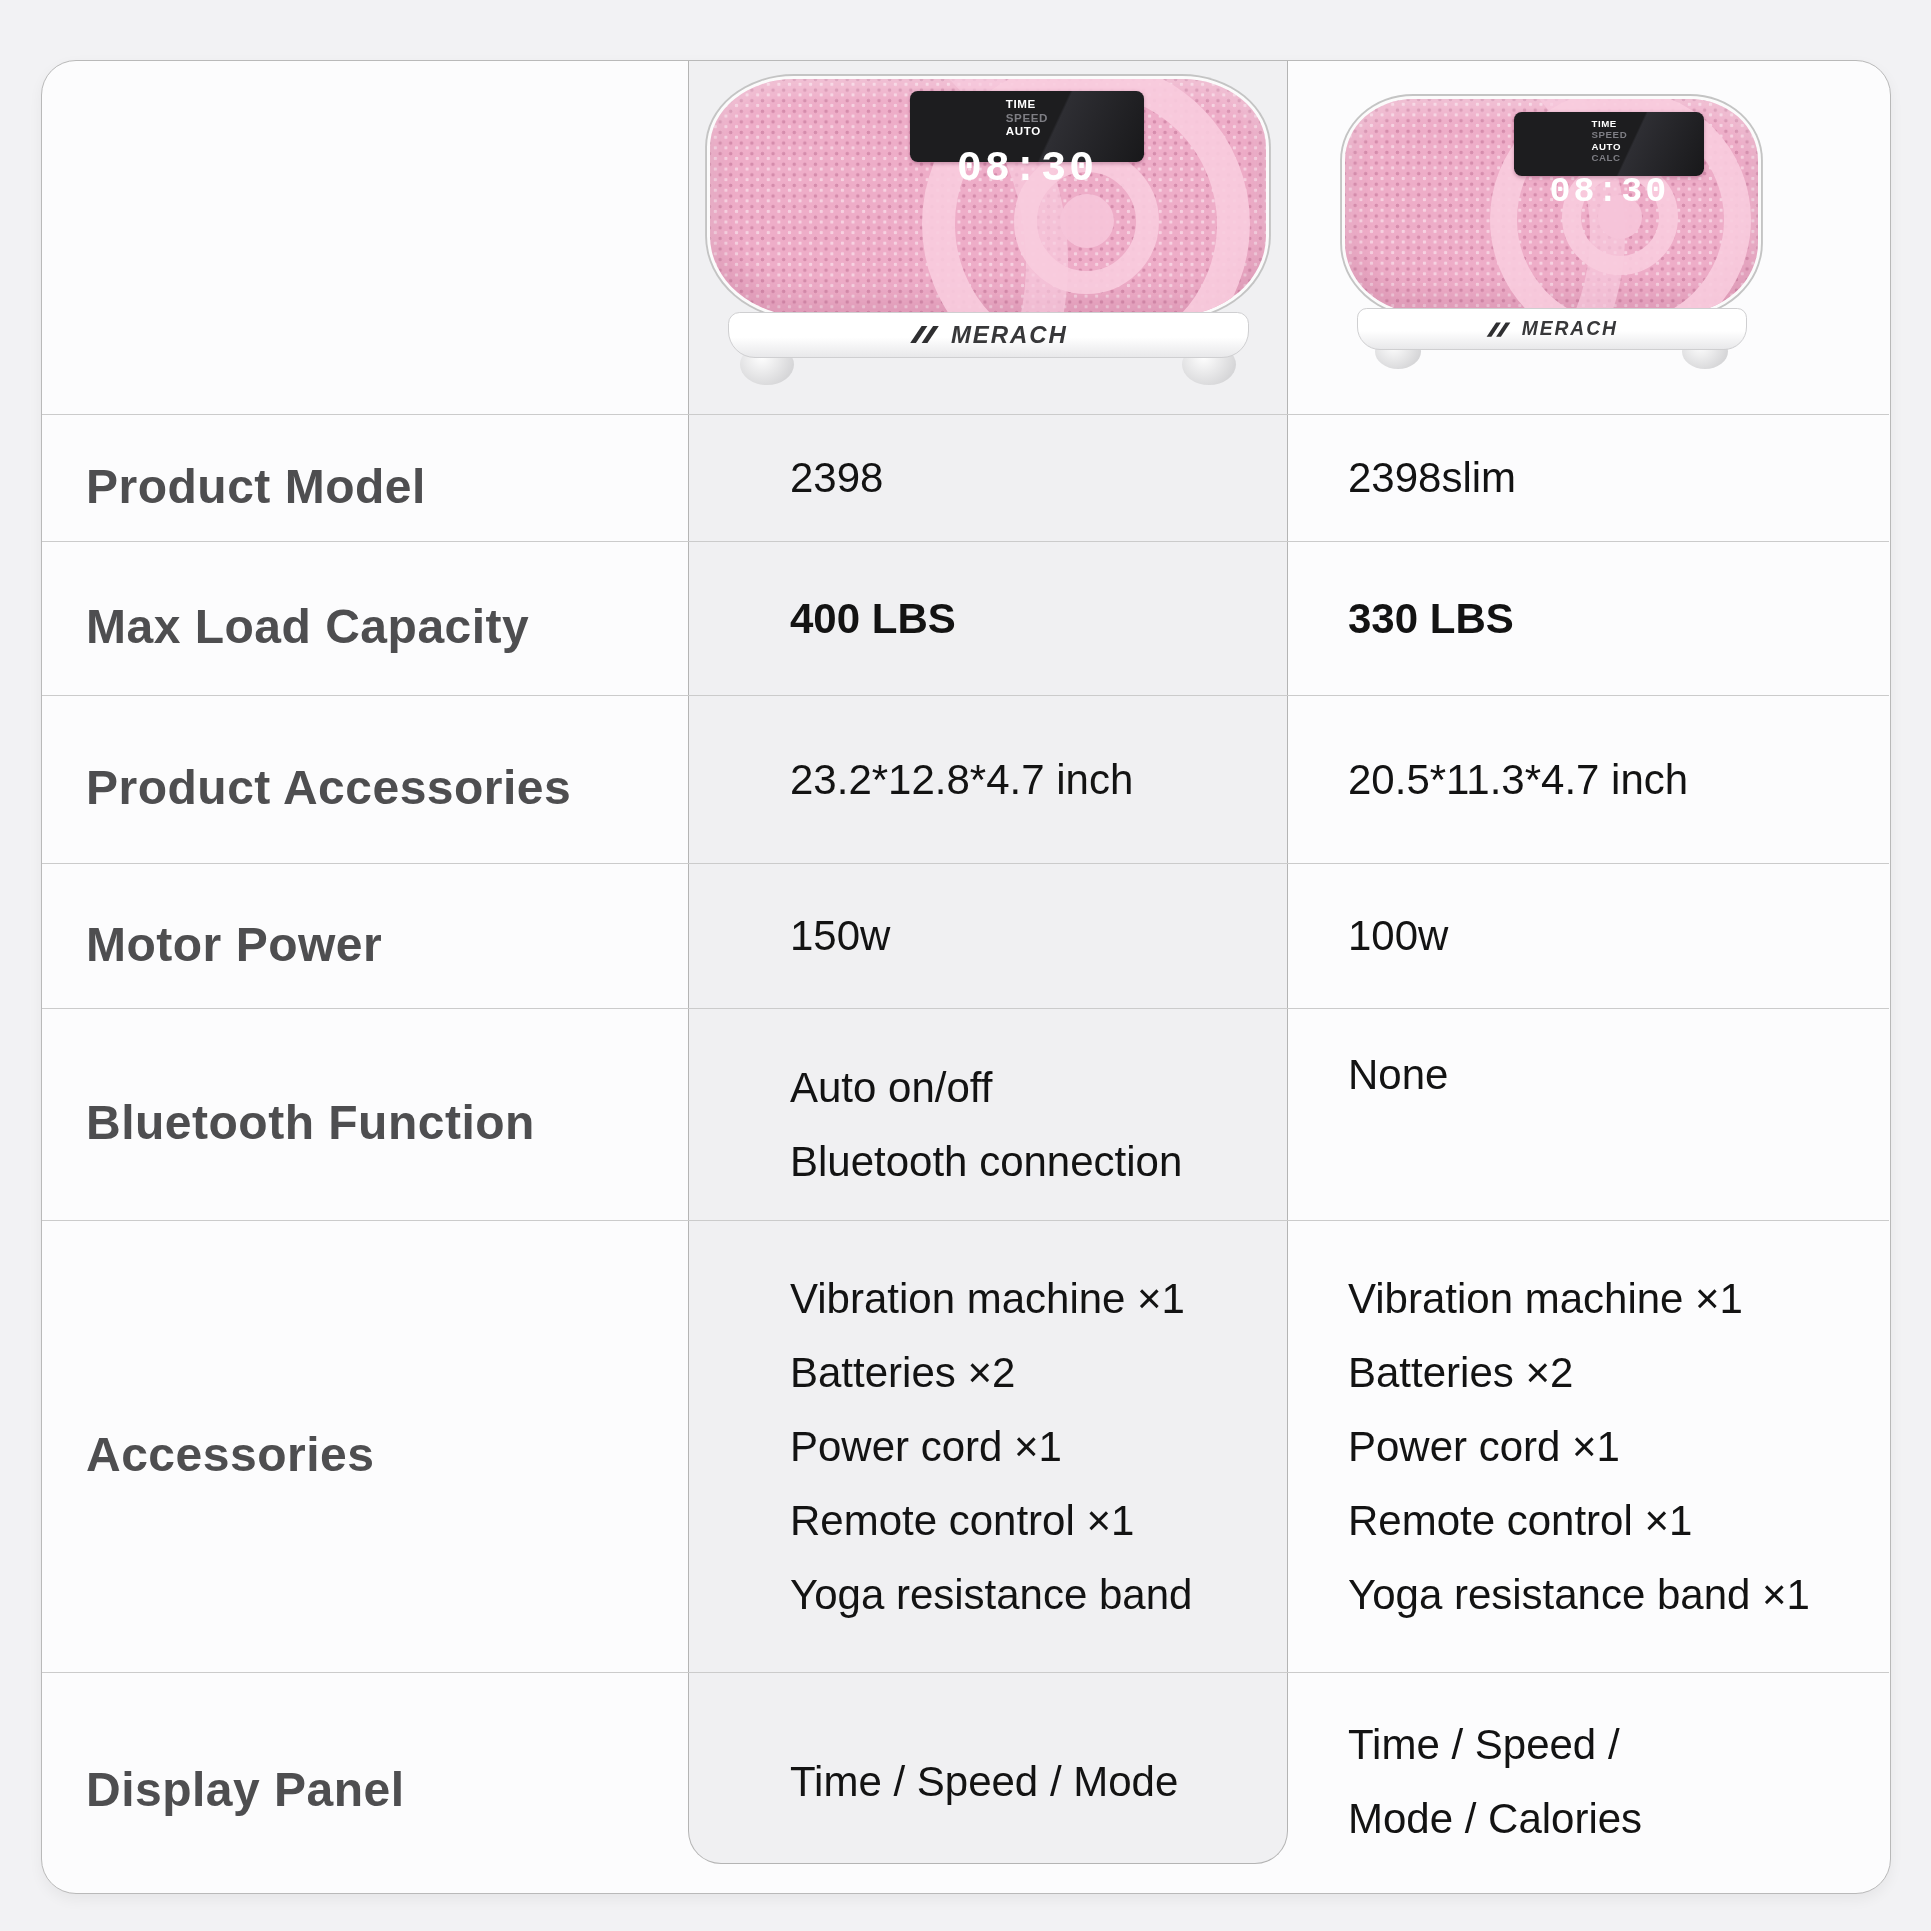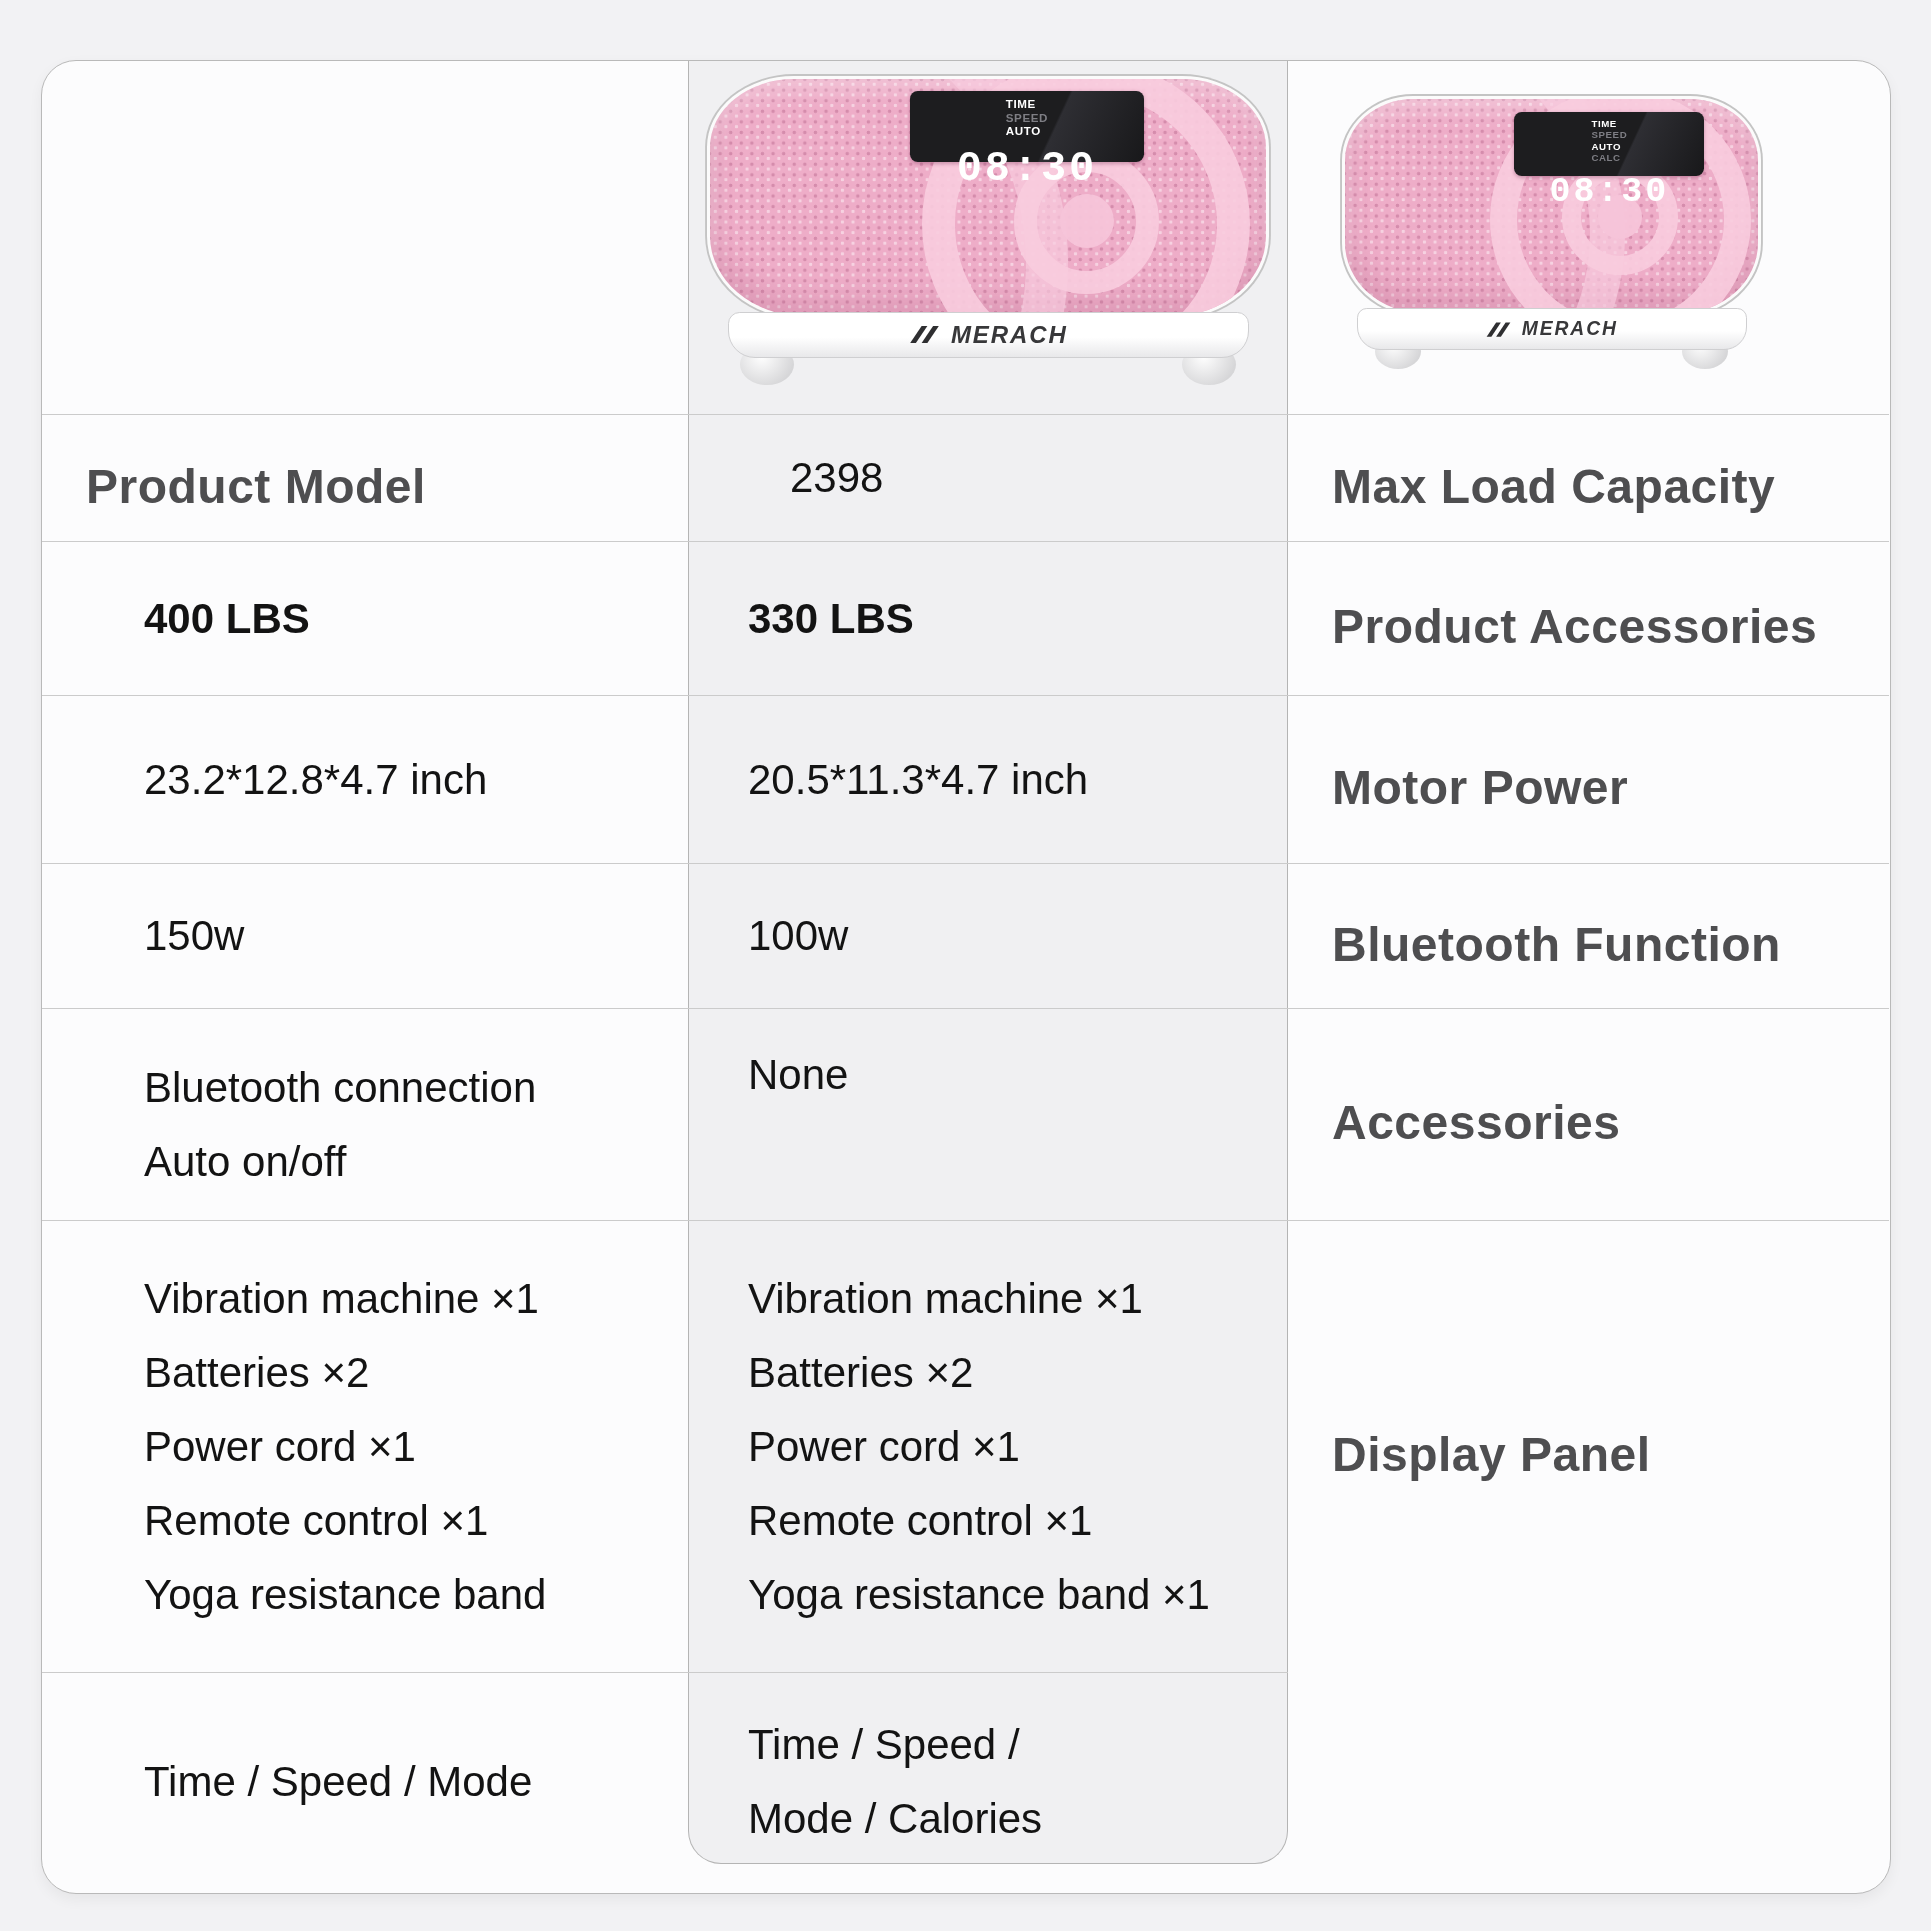--- a/index.html
+++ b/index.html
@@ -121,20 +121,23 @@
       <div class="cell c1"></div>
       <div class="cell c2"></div>
       <div class="cell c3"></div>
 
       <div class="cell sep c1">
         <span class="row-label">Product Model</span>
       </div>
       <div class="cell sep c2">
         <span class="val">2398</span>
       </div>
+      <div class="cell sep c3">
+        <span class="val">2398slim</span>
+      </div>
 
       <div class="cell sep c1">
         <span class="row-label">Max Load Capacity</span>
       </div>
       <div class="cell sep c2">
         <span class="val bold">400 LBS</span>
       </div>
       <div class="cell sep c3">
         <span class="val bold">330 LBS</span>
       </div>
@@ -157,22 +160,22 @@
       </div>
       <div class="cell sep c3">
         <span class="val">100w</span>
       </div>
 
       <div class="cell sep c1">
         <span class="row-label">Bluetooth Function</span>
       </div>
       <div class="cell sep c2 top">
         <span class="lines">
+          <span class="val">Auto on/off</span>
           <span class="val">Bluetooth connection</span>
-          <span class="val">Auto on/off</span>
         </span>
       </div>
       <div class="cell sep c3 top">
         <span class="val">None</span>
       </div>
 
       <div class="cell sep c1">
         <span class="row-label">Accessories</span>
       </div>
       <div class="cell sep c2">

